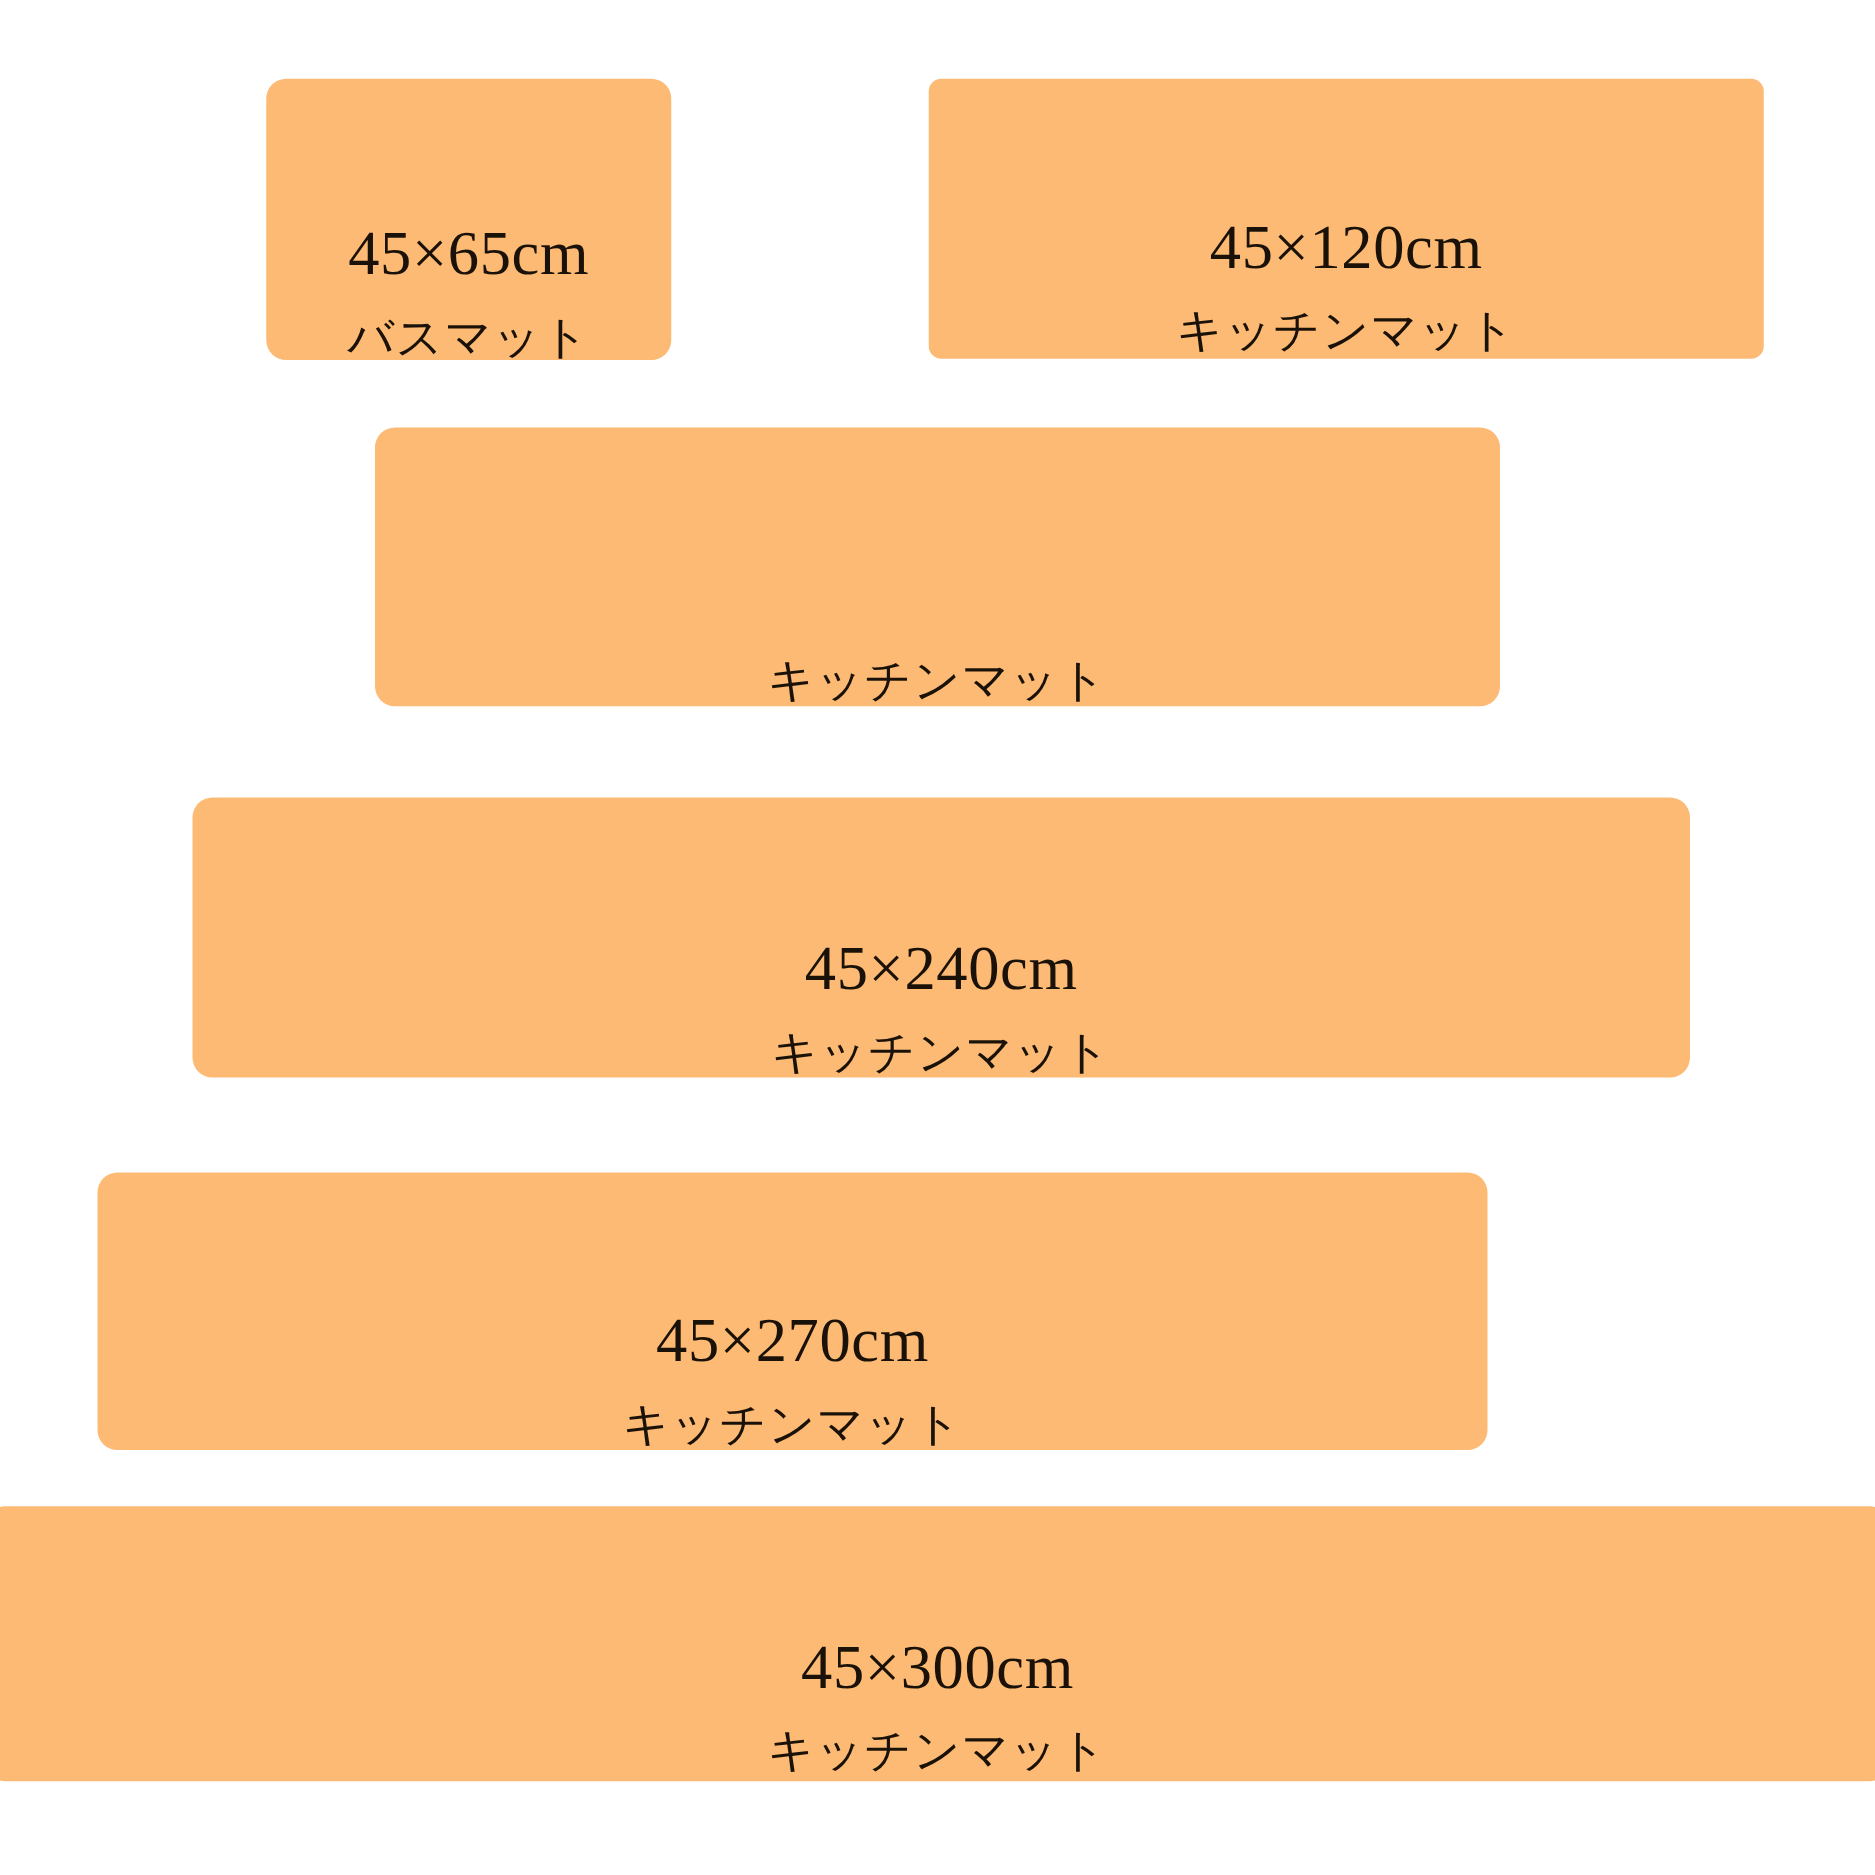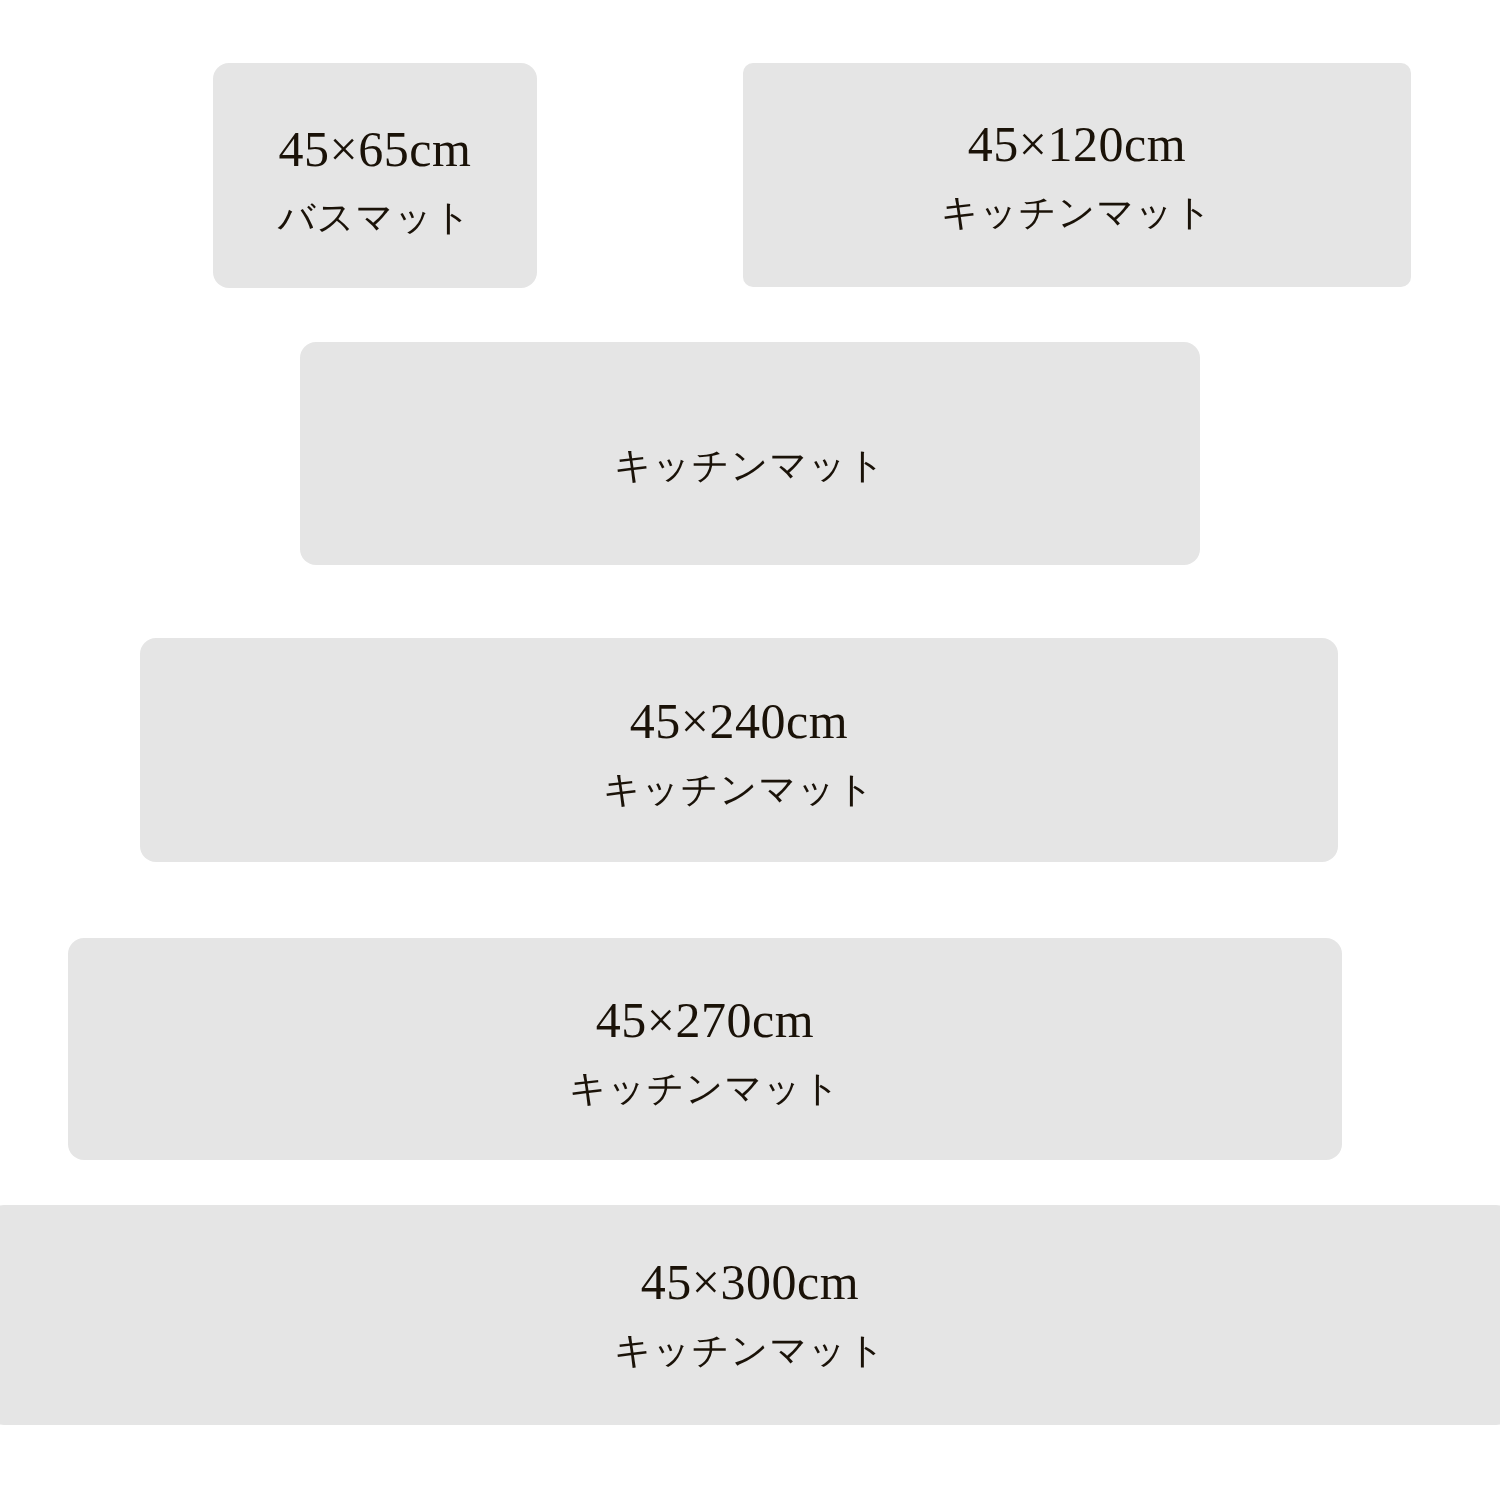--- a/index.html
+++ b/index.html
@@ -11,26 +11,26 @@
   #canvas {
     position: relative;
     width: 1500px;
     height: 1500px;
     background: #ffffff;
     overflow: hidden;
     font-family: "Liberation Serif", "DejaVu Serif", serif;
   }
   .mat {
     position: absolute;
-    background: #e5e5e5;
+    background: #fdba74;
     border-radius: 16px;
     display: flex;
     flex-direction: column;
     align-items: center;
-    justify-content: center;
+    justify-content: flex-end;
     box-sizing: border-box;
   }
   .mat-label-block {
     display: flex;
     flex-direction: column;
     align-items: center;
     justify-content: center;
     line-height: 1.0;
   }
   .mat-size {
@@ -48,22 +48,22 @@
     white-space: nowrap;
     font-weight: 400;
     line-height: 1.25;
     margin-top: 18px;
   }
 
   
   #mat-0 { left: 213px;  top: 63px;   width: 324px;  height: 225px; }
   #mat-1 { left: 743px;  top: 63px;   width: 668px;  height: 224px; border-radius: 10px; }
   #mat-2 { left: 300px;  top: 342px;  width: 900px;  height: 223px; }
-  #mat-3 { left: 140px;  top: 638px;  width: 1198px; height: 224px; }
-  #mat-4 { left: 68px;   top: 938px;  width: 1274px; height: 222px; }
+  #mat-3 { left: 154px;  top: 638px;  width: 1198px; height: 224px; }
+  #mat-4 { left: 78px;   top: 938px;  width: 1112px; height: 222px; }
   #mat-5 { left: -12px;  top: 1205px; width: 1524px; height: 220px; }
 
   
   #mat-0 .mat-label-block { transform: translateY(6px); }
   #mat-1 .mat-label-block { transform: translateY(2px); }
   #mat-2 .mat-label-block { transform: translateY(4px); }
   #mat-3 .mat-label-block { transform: translateY(4px); }
   #mat-4 .mat-label-block { transform: translateY(4px); }
   #mat-5 .mat-label-block { transform: translateY(0px); }
 </style>

